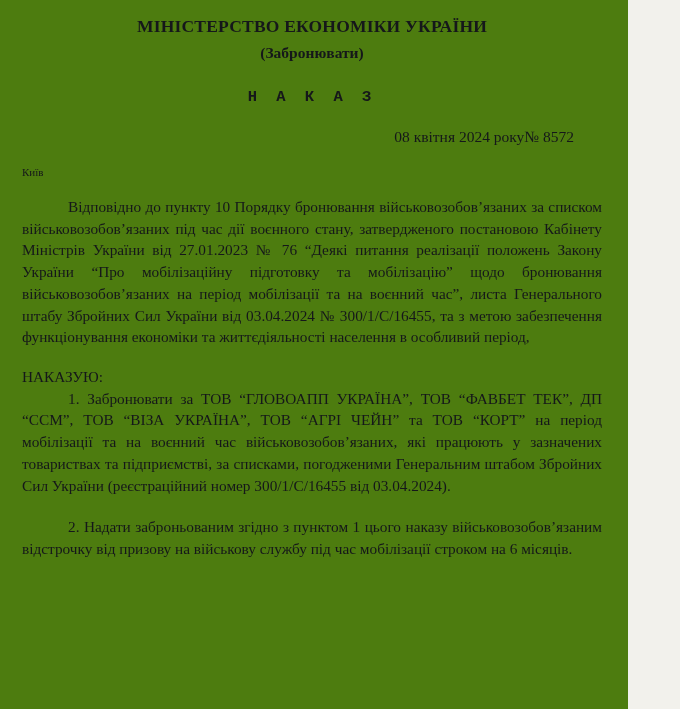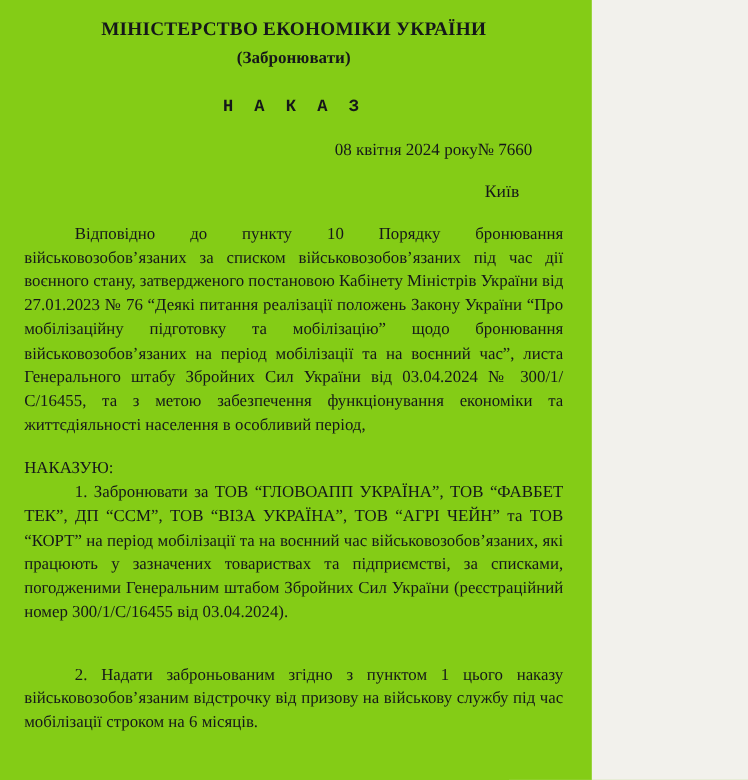--- a/index.html
+++ b/index.html
@@ -9,23 +9,23 @@
   body {
     width: 680px;
     height: 709px;
     background: #f2f1ec;
     font-family: "Liberation Serif", "DejaVu Serif", serif;
     color: #15171a;
     overflow: hidden;
   }
   .page {
     position: relative;
-    width: 538px;
+    width: 628px;
     height: 709px;
-    background: #84cc16;
+    background: #4d7c0f;
     box-sizing: border-box;
     padding: 10px 26px 0 22px;
   }
   .ministry {
     text-align: center;
     font-size: 17.5px;
     font-weight: bold;
     letter-spacing: 0.2px;
     margin-top: 6px;
   }
@@ -50,22 +50,22 @@
     margin-top: 22px;
     font-size: 15.5px;
   }
   .meta-row .date {
     padding-left: 2px;
   }
   .meta-row .number {
     padding-right: 28px;
   }
   .city {
-    text-align: right;
-    font-size: 16px;
+    text-align: left;
+    font-size: 11px;
     margin-top: 20px;
     padding-right: 40px;
   }
   .title-block {
     margin-top: 26px;
     font-size: 15.5px;
     font-weight: bold;
     line-height: 1.45;
   }
   .title-block div {
@@ -83,37 +83,37 @@
     text-indent: 0;
   }
   .nakazuyu {
     font-size: 15.3px;
     text-indent: 0;
   }
   .body-par.item {
     margin-top: 0;
   }
   .body-par.item2 {
-    margin-top: 35px;
+    margin-top: 20px;
   }
 </style>
 </head>
 <body>
 
 <div class="page">
 
   <div class="ministry">МІНІСТЕРСТВО ЕКОНОМІКИ УКРАЇНИ</div>
 
   <div class="sub-ministry">(Забронювати)</div>
 
   <div class="order-word">Н А К А З</div>
 
   <div class="meta-row">
     <div class="date">08 квітня 2024 року</div>
-    <div class="number">№ 7660</div>
+    <div class="number">№ 8572</div>
   </div>
 
   <div class="city">Київ</div>
 
 
   <div class="body-par">Відповідно до пункту 10 Порядку бронювання військовозобов’язаних за списком військовозобов’язаних під час дії воєнного стану, затвердженого постановою Кабінету Міністрів України від 27.01.2023 № 76 “Деякі питання реалізації положень Закону України “Про мобілізаційну підготовку та мобілізацію” щодо бронювання військовозобов’язаних на період мобілізації та на воєнний час”, листа Генерального штабу Збройних Сил України від 03.04.2024 № 300/1/С/16455, та з метою забезпечення функціонування економіки та життєдіяльності населення в особливий період,</div>
 
   <div class="body-par no-indent nakazuyu">НАКАЗУЮ:</div>
 
   <div class="body-par item">1. Забронювати за ТОВ “ГЛОВОАПП УКРАЇНА”, ТОВ “ФАВБЕТ ТЕК”, ДП “ССМ”, ТОВ “ВІЗА УКРАЇНА”, ТОВ “АГРІ ЧЕЙН” та ТОВ “КОРТ” на період мобілізації та на воєнний час військовозобов’язаних, які працюють у зазначених товариствах та підприємстві, за списками, погодженими Генеральним штабом Збройних Сил України (реєстраційний номер 300/1/С/16455 від 03.04.2024).</div>

